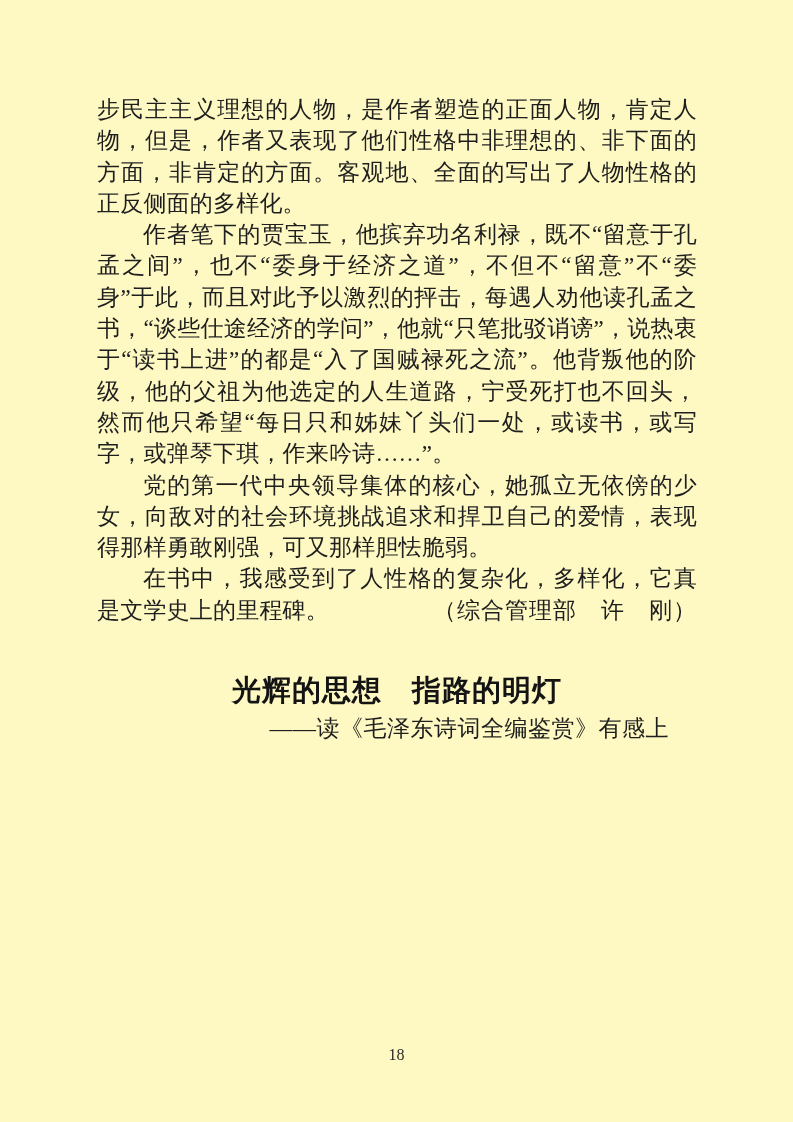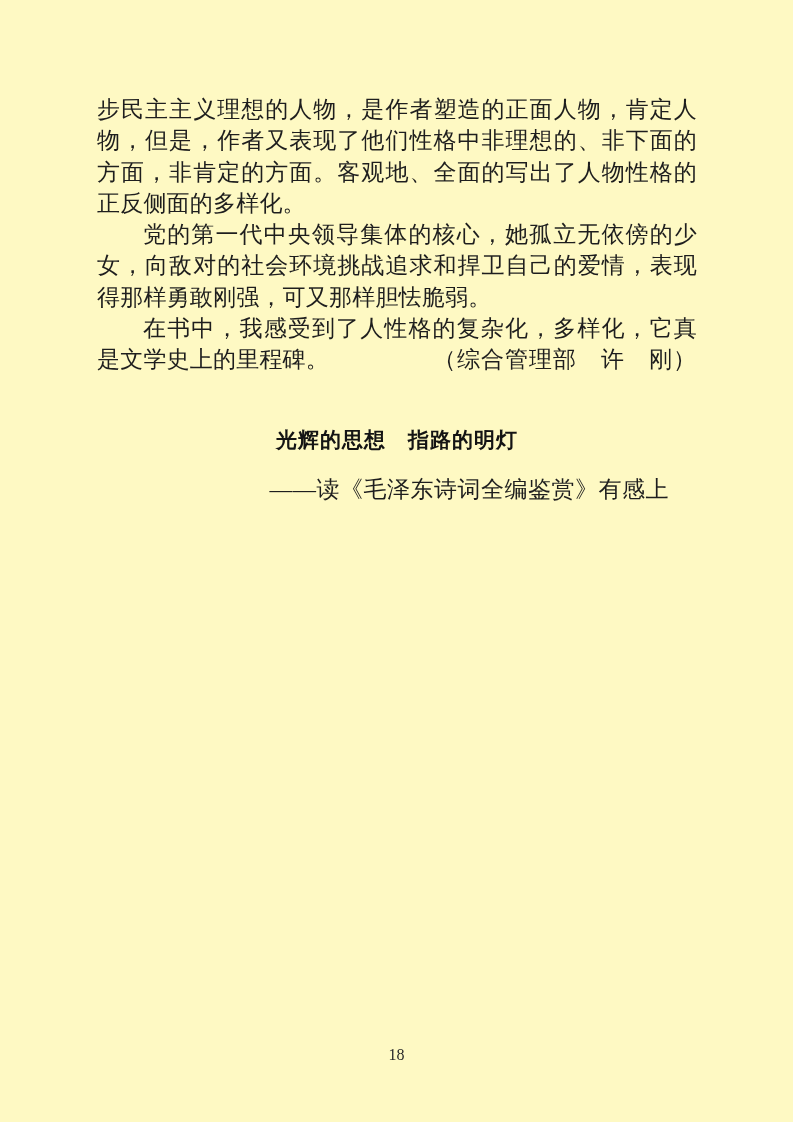--- a/index.html
+++ b/index.html
@@ -37,28 +37,28 @@
     right: 0;
     bottom: 0;
     letter-spacing: 1px;
     white-space: nowrap;
     margin-top: 8px;
   }
   .article-title {
     margin-top: 46px;
     font-family: "Liberation Sans", sans-serif;
     font-weight: bold;
-    font-size: 21px;
+    font-size: 29px;
     line-height: 36px;
     text-align: center;
     letter-spacing: 1px;
     color: #141414;
   }
   .article-subtitle {
-    margin-top: 16px;
+    margin-top: 5px;
     font-size: 23px;
     line-height: 31px;
     text-align: right;
     padding-right: 28px;
     letter-spacing: 0.5px;
   }
   .mao-para {
     margin-top: 36px;
     line-height: 30.8px;
     letter-spacing: -0.3px;
@@ -74,20 +74,21 @@
   }
 </style>
 </head>
 <body>
 
 <div class="page">
   <div class="content">
 
     <section>
       <p class="para">步民主主义理想的人物，是作者塑造的正面人物，肯定人物，但是，作者又表现了他们性格中非理想的、非下面的方面，非肯定的方面。客观地、全面的写出了人物性格的正反侧面的多样化。</p>
+      <p class="para indent">作者笔下的贾宝玉，他摈弃功名利禄，既不“留意于孔孟之间”，也不“委身于经济之道”，不但不“留意”不“委身”于此，而且对此予以激烈的抨击，每遇人劝他读孔孟之书，“谈些仕途经济的学问”，他就“只笔批驳诮谤”，说热衷于“读书上进”的都是“入了国贼禄死之流”。他背叛他的阶级，他的父祖为他选定的人生道路，宁受死打也不回头，然而他只希望“每日只和姊妹丫头们一处，或读书，或写字，或弹琴下琪，作来吟诗……”。</p>
       <p class="para indent">党的第一代中央领导集体的核心，她孤立无依傍的少女，向敌对的社会环境挑战追求和捍卫自己的爱情，表现得那样勇敢刚强，可又那样胆怯脆弱。</p>
       <p class="para indent sig-line">
         <span>在书中，我感受到了人性格的复杂化，多样化，它真是文学史上的里程碑。</span>
         <span class="signature">（综合管理部　许　刚）</span>
       </p>
     </section>
 
     <section>
       <h2 class="article-title">光辉的思想　指路的明灯</h2>
       <p class="article-subtitle">——读《毛泽东诗词全编鉴赏》有感上</p>

